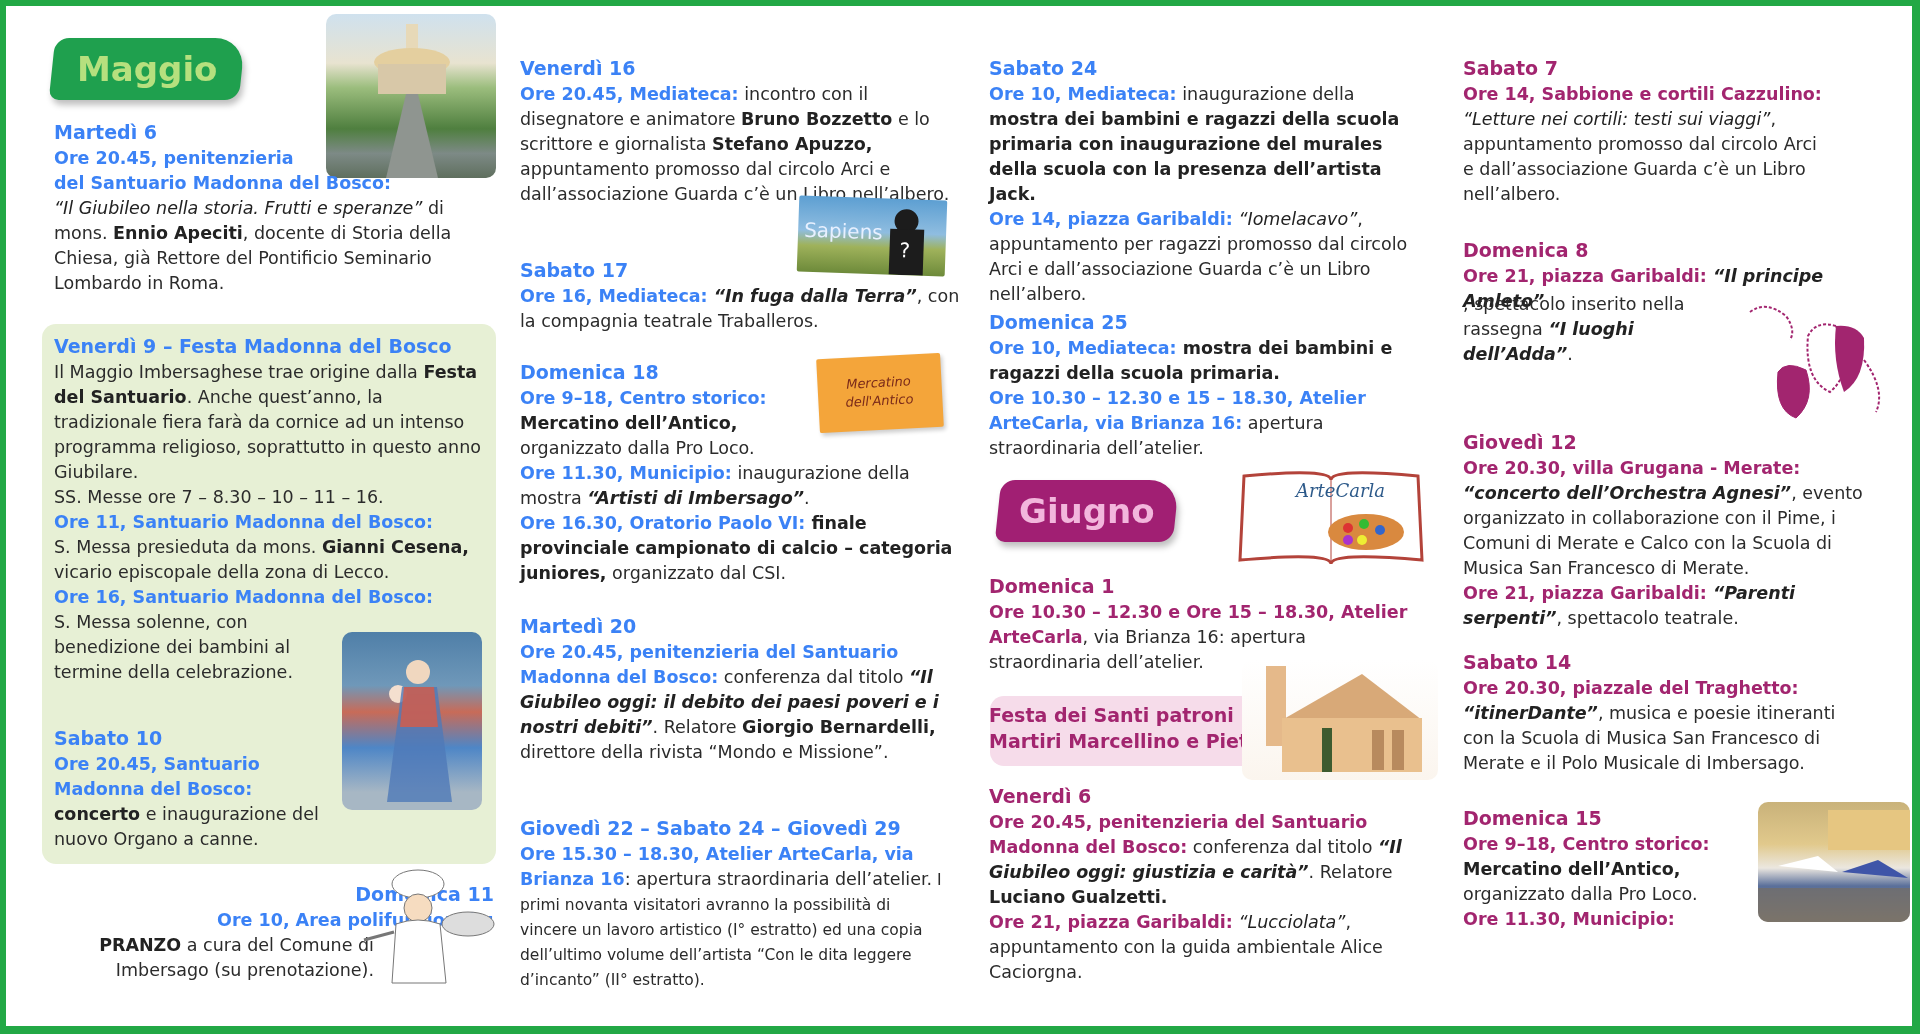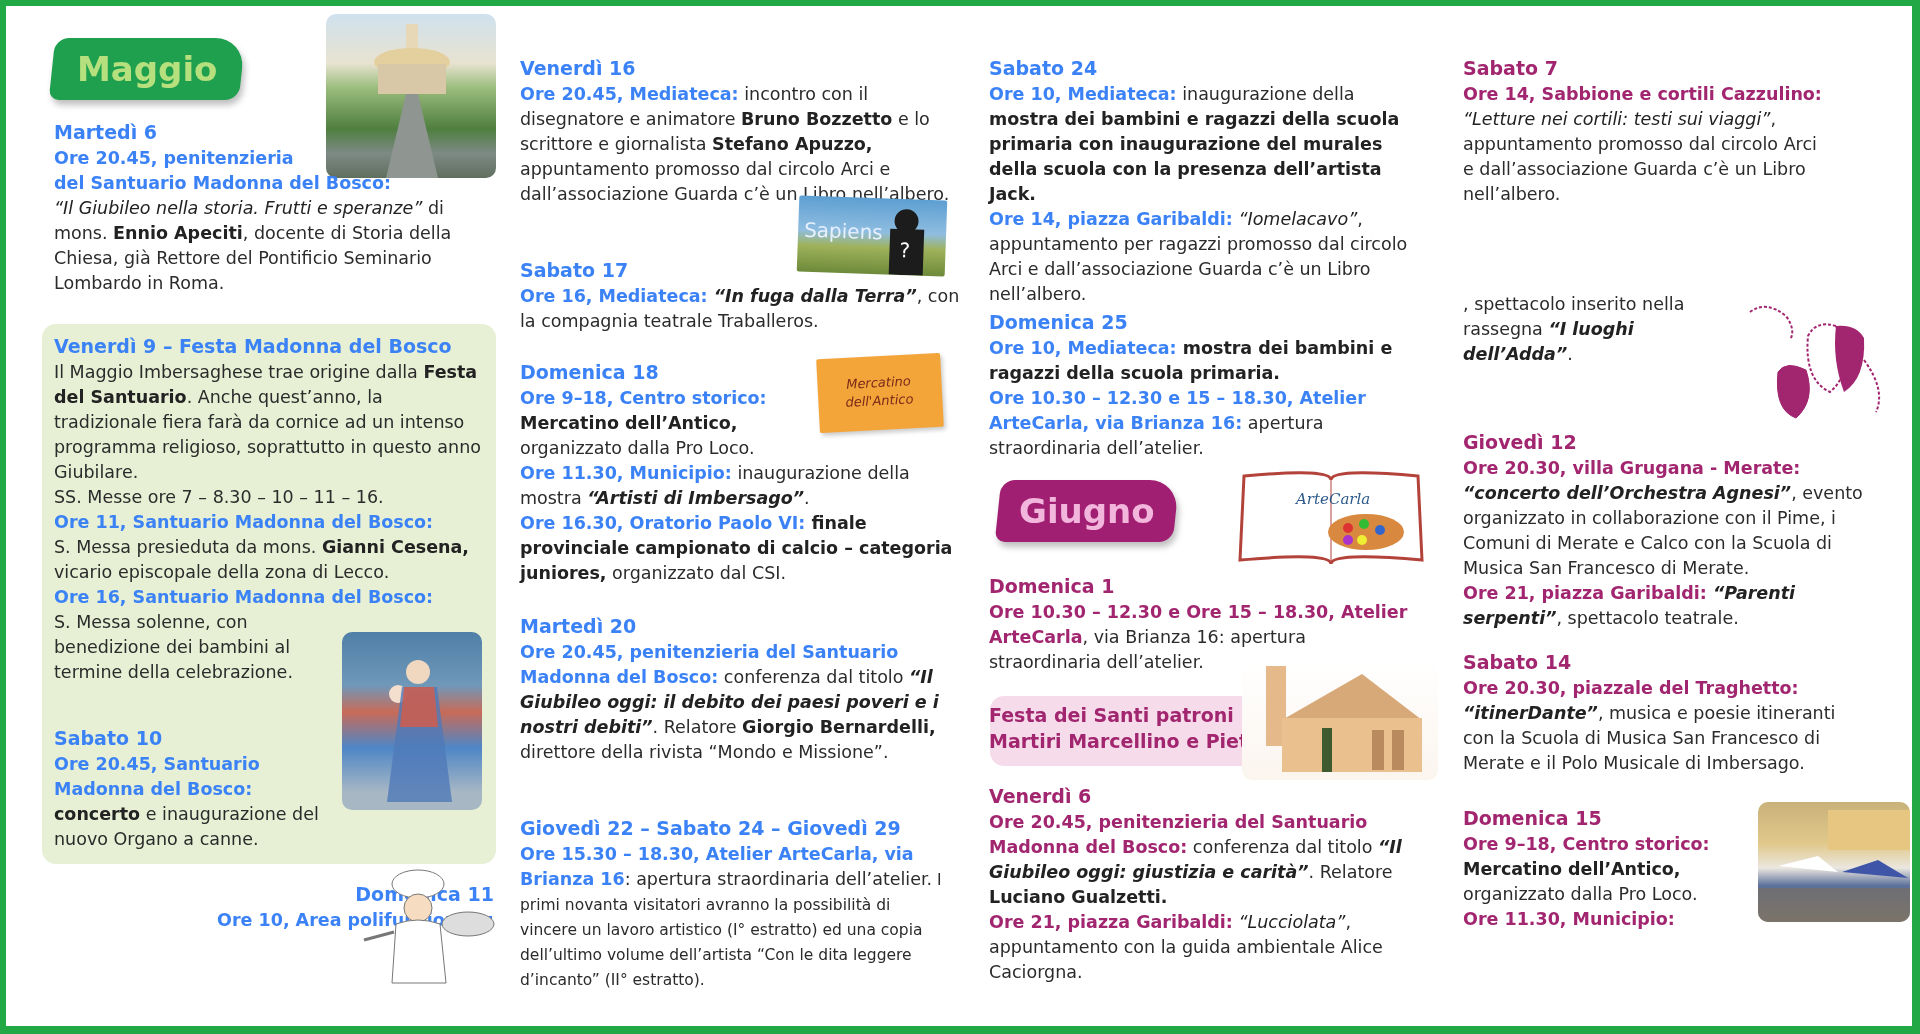--- a/index.html
+++ b/index.html
@@ -73,20 +73,21 @@
 
   <div class="col c1 t" style="top:718px;">
     <div class="day g">Sabato 10</div>
     <div class="g" style="width:230px">Ore 20.45, Santuario Madonna del Bosco:</div>
     <div style="width:280px"><span class="b">concerto</span><span> e inaugurazione del nuovo Organo a canne.</span></div>
   </div>
 
   <div class="col c1 t" style="top:874px;text-align:right;">
     <div class="day g">Domenica 11</div>
     <div class="g">Ore 10, Area polifunzionale:</div>
+    <div style="width:320px"><span class="b">PRANZO</span><span> a cura del Comune di Imbersago (su prenotazione).</span></div>
   </div>
 
   <div class="img" style="left:350px;top:862px;width:140px;height:118px;">
     <svg width="140" height="118">
       <ellipse cx="62" cy="16" rx="26" ry="14" fill="#fff" stroke="#777"></ellipse>
       <circle cx="62" cy="40" r="14" fill="#f6dcc0" stroke="#777"></circle>
       <path d="M40 56 Q62 48 84 56 L90 115 L36 115 Z" fill="#fff" stroke="#777"></path>
       <ellipse cx="112" cy="56" rx="26" ry="12" fill="#ddd" stroke="#777"></ellipse>
       <line x1="8" y1="72" x2="38" y2="64" stroke="#777" stroke-width="3"></line>
     </svg>
@@ -153,21 +154,21 @@
     <svg width="190" height="100">
       <path d="M8 8 Q95 0 95 12 Q95 0 182 8 L186 92 Q95 84 95 96 Q95 84 4 92 Z" fill="#fff" stroke="#b3433a" stroke-width="3"></path>
       <line x1="95" y1="12" x2="95" y2="94" stroke="#b3433a"></line>
       <ellipse cx="130" cy="64" rx="38" ry="18" fill="#d9893f"></ellipse>
       <circle cx="112" cy="60" r="5" fill="#d33"></circle>
         <circle cx="128" cy="56" r="5" fill="#3b3"></circle>
         <circle cx="144" cy="62" r="5" fill="#36c"></circle>
         <circle cx="126" cy="72" r="5" fill="#ee3"></circle>
         <circle cx="112" cy="72" r="5" fill="#a3c"></circle>
     </svg>
-    <span style="position:absolute;left:60px;top:22px;font-size:15px;font-style:italic;color:#2d5a8a;font-family:'DejaVu Serif',serif;">ArteCarla</span>
+    <span style="position:absolute;left:60px;top:12px;font-size:18px;font-style:italic;color:#2d5a8a;font-family:'DejaVu Serif',serif;">ArteCarla</span>
   </div>
 
   <div class="col c3 t" style="top:566px;width:430px;">
     <div class="day p">Domenica 1</div>
     <div><span class="p">Ore 10.30 – 12.30 e Ore 15 – 18.30, Atelier ArteCarla</span><span>, via Brianza 16: apertura straordinaria dell’atelier.</span></div>
   </div>
 
   <div class="box-pink" style="left:984px;top:690px;width:290px;height:70px;"></div>
   <div class="col c3" style="top:696px;font-size:19px;line-height:26px;">
     <div class="p">Festa dei Santi patroni</div>
@@ -190,20 +191,24 @@
     <div><span class="p">Ore 20.45, penitenzieria del Santuario Madonna del Bosco:</span><span> conferenza dal titolo </span><span class="bi">“Il Giubileo oggi: giustizia e carità”</span><span>. Relatore </span><span class="b">Luciano Gualzetti.</span></div>
     <div><span class="p">Ore 21, piazza Garibaldi:</span><span class="bi" style="font-weight:normal"> “Lucciolata”</span><span>, appuntamento con la guida ambientale Alice Caciorgna.</span></div>
   </div>
 
   <div class="col c4 t" style="top:48px;width:400px;">
     <div class="day p">Sabato 7</div>
     <div class="p">Ore 14, Sabbione e cortili Cazzulino:</div>
     <div style="width:360px"><span class="bi" style="font-weight:normal">“Letture nei cortili: testi sui viaggi”</span><span>, appuntamento promosso dal circolo Arci e dall’associazione Guarda c’è un Libro nell’albero.</span></div>
   </div>
 
+  <div class="col c4 t" style="top:230px;width:400px;">
+    <div class="day p">Domenica 8</div>
+    <div style="width:380px"><span class="p">Ore 21, piazza Garibaldi:</span><span class="bi"> “Il principe Amleto”</span></div>
+  </div>
 
   <div class="img" style="left:1740px;top:294px;width:150px;height:124px;">
     <svg width="150" height="124">
       <path d="M4 12 Q20 0 40 16 Q50 30 44 40" fill="none" stroke="#a2256f" stroke-width="2" stroke-dasharray="3,2"></path>
       <path d="M60 70 Q40 60 32 72 Q28 110 50 118 Q70 100 60 70 Z" fill="#a2256f" stroke="#a2256f"></path>
       <path d="M90 26 Q70 20 62 36 Q58 80 84 92 Q110 70 90 26 Z" fill="#fff" stroke="#a2256f" stroke-width="2" stroke-dasharray="3,2"></path>
       <path d="M90 26 Q110 24 118 38 Q120 78 98 92 Q86 60 90 26 Z" fill="#a2256f"></path>
       <path d="M118 60 Q140 90 130 112" fill="none" stroke="#a2256f" stroke-width="2" stroke-dasharray="3,2"></path>
     </svg>
   </div>

